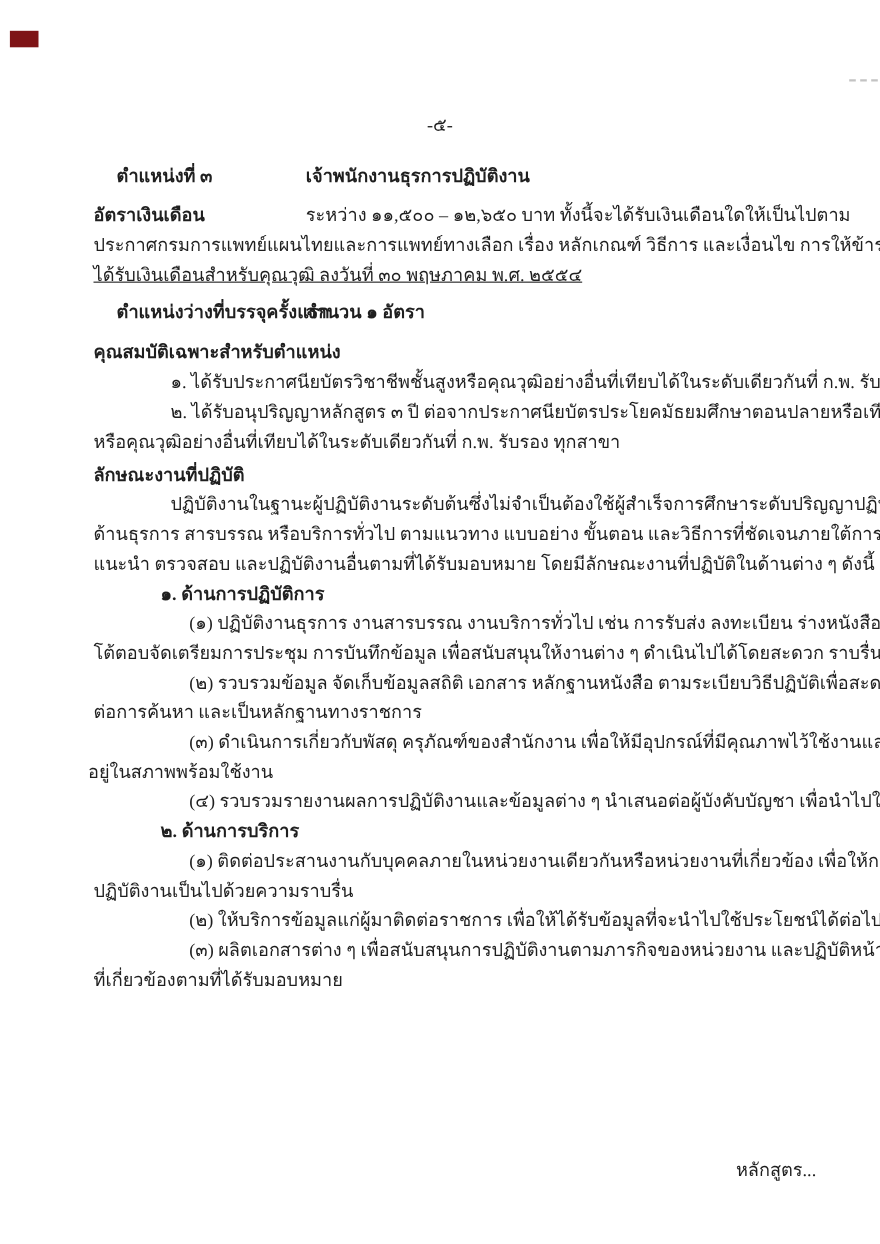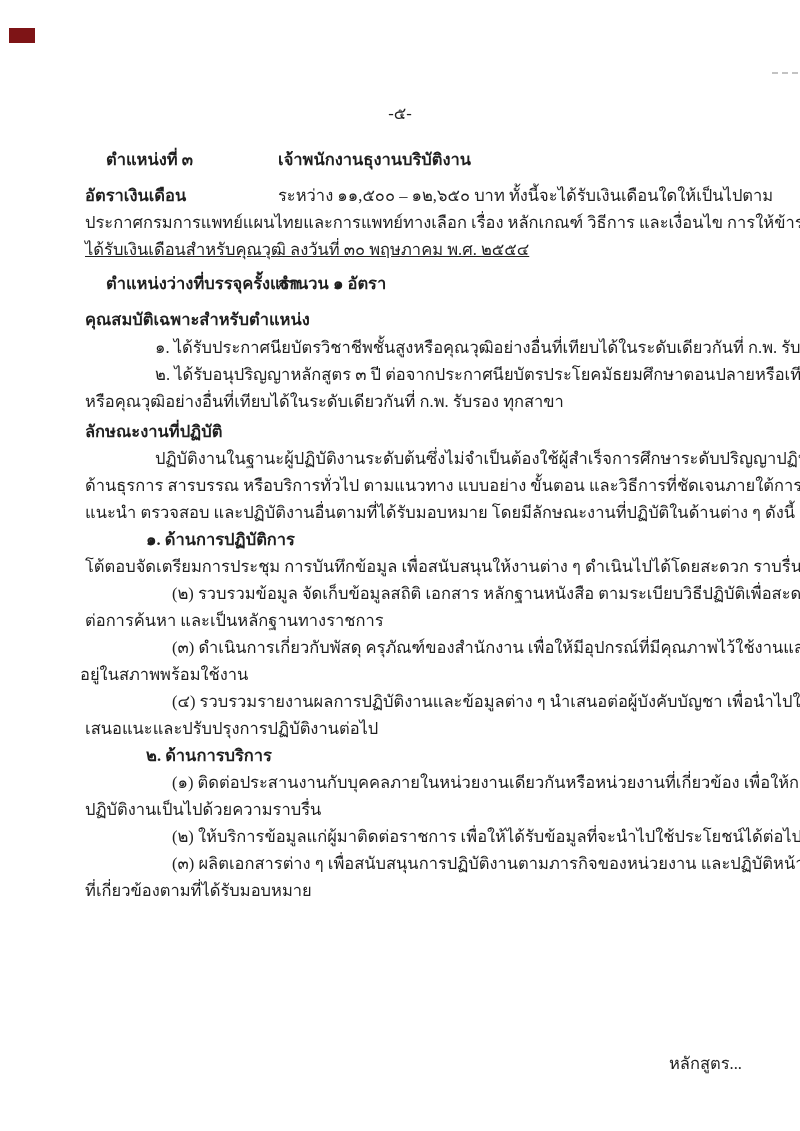--- a/index.html
+++ b/index.html
@@ -56,21 +56,21 @@
 </head>
 <body>
 
 <div class="page">
   <div class="corner-mark" style="background: rgb(126, 20, 22);"></div>
   <div class="dash-artifact" style="border-top-color: rgb(170, 170, 170);"></div>
   <div class="doc-body">
       <div class="line center"><span class="seg">-๕-</span></div>
       <div class="line" style="margin-top: 19px;">
         <span class="seg bold abs" style="left: 106px;">ตำแหน่งที่ ๓</span>
-        <span class="seg bold abs" style="left: 278px;">เจ้าพนักงานธุงานบริบัติงาน</span>
+        <span class="seg bold abs" style="left: 278px;">เจ้าพนักงานธุรการปฏิบัติงาน</span>
       </div>
       <div class="line" style="margin-top: 9px;">
         <span class="seg bold abs" style="left: 85px;">อัตราเงินเดือน</span>
         <span class="seg abs" style="left: 278px;">ระหว่าง ๑๑,๕๐๐ – ๑๒,๖๕๐ บาท ทั้งนี้จะได้รับเงินเดือนใดให้เป็นไปตาม</span>
       </div>
       <div class="line">
         <span class="seg abs" style="left: 85px;">ประกาศกรมการแพทย์แผนไทยและการแพทย์ทางเลือก เรื่อง หลักเกณฑ์ วิธีการ และเงื่อนไข การให้ข้าราชการ</span>
       </div>
       <div class="line">
         <span class="seg abs" style="left: 85px; text-decoration: underline;">ได้รับเงินเดือนสำหรับคุณวุฒิ ลงวันที่ ๓๐ พฤษภาคม พ.ศ. ๒๕๕๔</span>
@@ -100,39 +100,39 @@
       <div class="line">
         <span class="seg abs" style="left: 85px;">ด้านธุรการ สารบรรณ หรือบริการทั่วไป ตามแนวทาง แบบอย่าง ขั้นตอน และวิธีการที่ชัดเจนภายใต้การกำกับ</span>
       </div>
       <div class="line">
         <span class="seg abs" style="left: 85px; text-align: center;">แนะนำ ตรวจสอบ และปฏิบัติงานอื่นตามที่ได้รับมอบหมาย โดยมีลักษณะงานที่ปฏิบัติในด้านต่าง ๆ ดังนี้</span>
       </div>
       <div class="line">
         <span class="seg bold abs" style="left: 146px;">๑. ด้านการปฏิบัติการ</span>
       </div>
       <div class="line">
+        <span class="seg abs" style="left: 172px;">(๑) ปฏิบัติงานธุรการ งานสารบรรณ งานบริการทั่วไป เช่น การรับส่ง ลงทะเบียน ร่างหนังสือ</span>
+      </div>
+      <div class="line">
         <span class="seg abs" style="left: 85px;">โต้ตอบจัดเตรียมการประชุม การบันทึกข้อมูล เพื่อสนับสนุนให้งานต่าง ๆ ดำเนินไปได้โดยสะดวก ราบรื่นและ</span>
       </div>
       <div class="line">
         <span class="seg abs" style="left: 172px;">(๒) รวบรวมข้อมูล จัดเก็บข้อมูลสถิติ เอกสาร หลักฐานหนังสือ ตามระเบียบวิธีปฏิบัติเพื่อสะดวก</span>
       </div>
       <div class="line">
         <span class="seg abs" style="left: 85px;">ต่อการค้นหา และเป็นหลักฐานทางราชการ</span>
       </div>
       <div class="line">
         <span class="seg abs" style="left: 172px;">(๓) ดำเนินการเกี่ยวกับพัสดุ ครุภัณฑ์ของสำนักงาน เพื่อให้มีอุปกรณ์ที่มีคุณภาพไว้ใช้งานและ</span>
       </div>
       <div class="line">
         <span class="seg abs" style="left: 80px;">อยู่ในสภาพพร้อมใช้งาน</span>
       </div>
       <div class="line">
         <span class="seg abs" style="left: 172px;">(๔) รวบรวมรายงานผลการปฏิบัติงานและข้อมูลต่าง ๆ นำเสนอต่อผู้บังคับบัญชา เพื่อนำไปใช้</span>
-      </div>
-      <div class="line">
-        <span class="seg abs" style="left: 85px;">เสนอแนะและปรับปรุงการปฏิบัติงานต่อไป</span>
       </div>
       <div class="line">
         <span class="seg bold abs" style="left: 146px;">๒. ด้านการบริการ</span>
       </div>
       <div class="line">
         <span class="seg abs" style="left: 172px;">(๑) ติดต่อประสานงานกับบุคคลภายในหน่วยงานเดียวกันหรือหน่วยงานที่เกี่ยวข้อง เพื่อให้การ</span>
       </div>
       <div class="line">
         <span class="seg abs" style="left: 85px;">ปฏิบัติงานเป็นไปด้วยความราบรื่น</span>
       </div>

